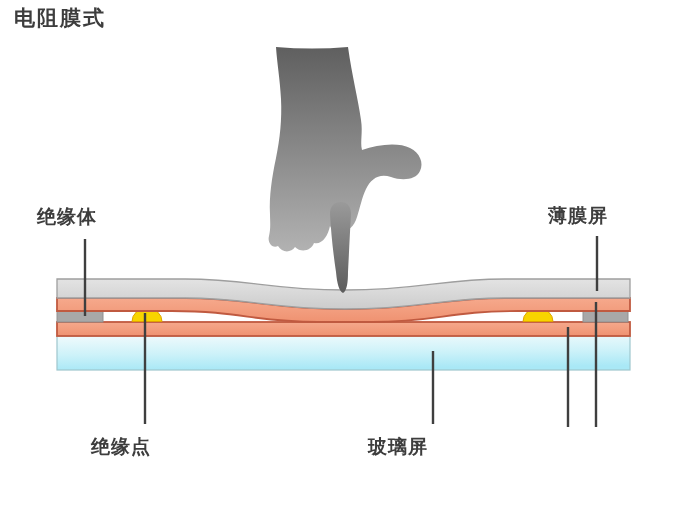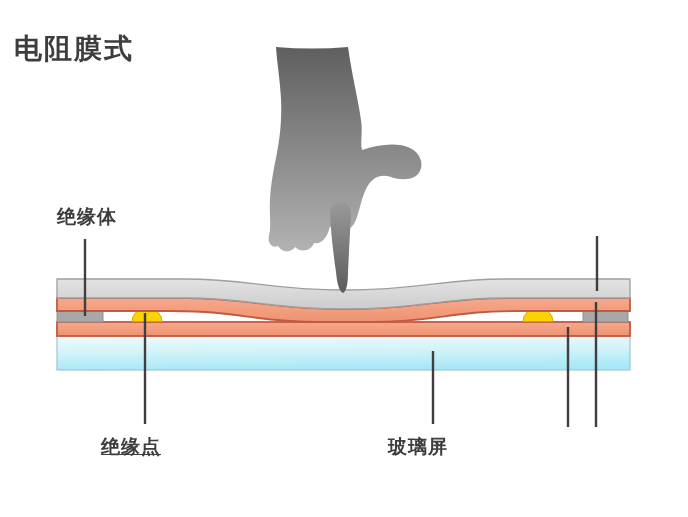--- a/index.html
+++ b/index.html
@@ -10,33 +10,32 @@
     overflow:hidden;
     font-family:"DejaVu Sans", sans-serif;
   }
   .canvas svg{position:absolute;left:0;top:0;}
   .label{
     position:absolute;
     font-weight:bold;
     color:#3d3d3d;
     font-size:19px;
     line-height:22px;
-    text-align:center;
     letter-spacing:1px;
     white-space:nowrap;
   }
   .title{
-    left:14px;top:38px;
-    font-size:28px;
+    left:14px;top:7px;
+    font-size:21px;
     letter-spacing:2px;
     text-align:left;
   }
   .lbl-insulator{left:37px;top:205px;width:100px;}
   .lbl-film{left:548px;top:204px;width:100px;}
-  .lbl-point{left:81px;top:435px;width:100px;text-decoration:underline;}
+  .lbl-point{left:91px;top:435px;width:100px;}
   .lbl-glass{left:368px;top:435px;width:100px;}
   .lbl-electrode{left:522px;top:435px;width:116px;}
 </style>
 </head>
 <body>
 
 <div class="canvas">
 
   <svg width="688" height="517" viewBox="0 0 688 517">
     <defs>
@@ -109,16 +108,17 @@
              C 331,232 333,252 336,272
              C 337,283 339,291 343,293
              C 347,291 348,282 348,272
              C 349,252 350,232 351,214
              C 351,206 347,202 341,202
              C 334,202 330,206 330,214 Z" fill="url(#gradFinger)"></path>
   </svg>
 
   <div class="label title">电阻膜式</div>
   <div class="label lbl-insulator">绝缘体</div>
+  <div class="label lbl-film">薄膜屏</div>
   <div class="label lbl-point">绝缘点</div>
   <div class="label lbl-glass">玻璃屏</div>
 
 </div>
 
 </body></html>

